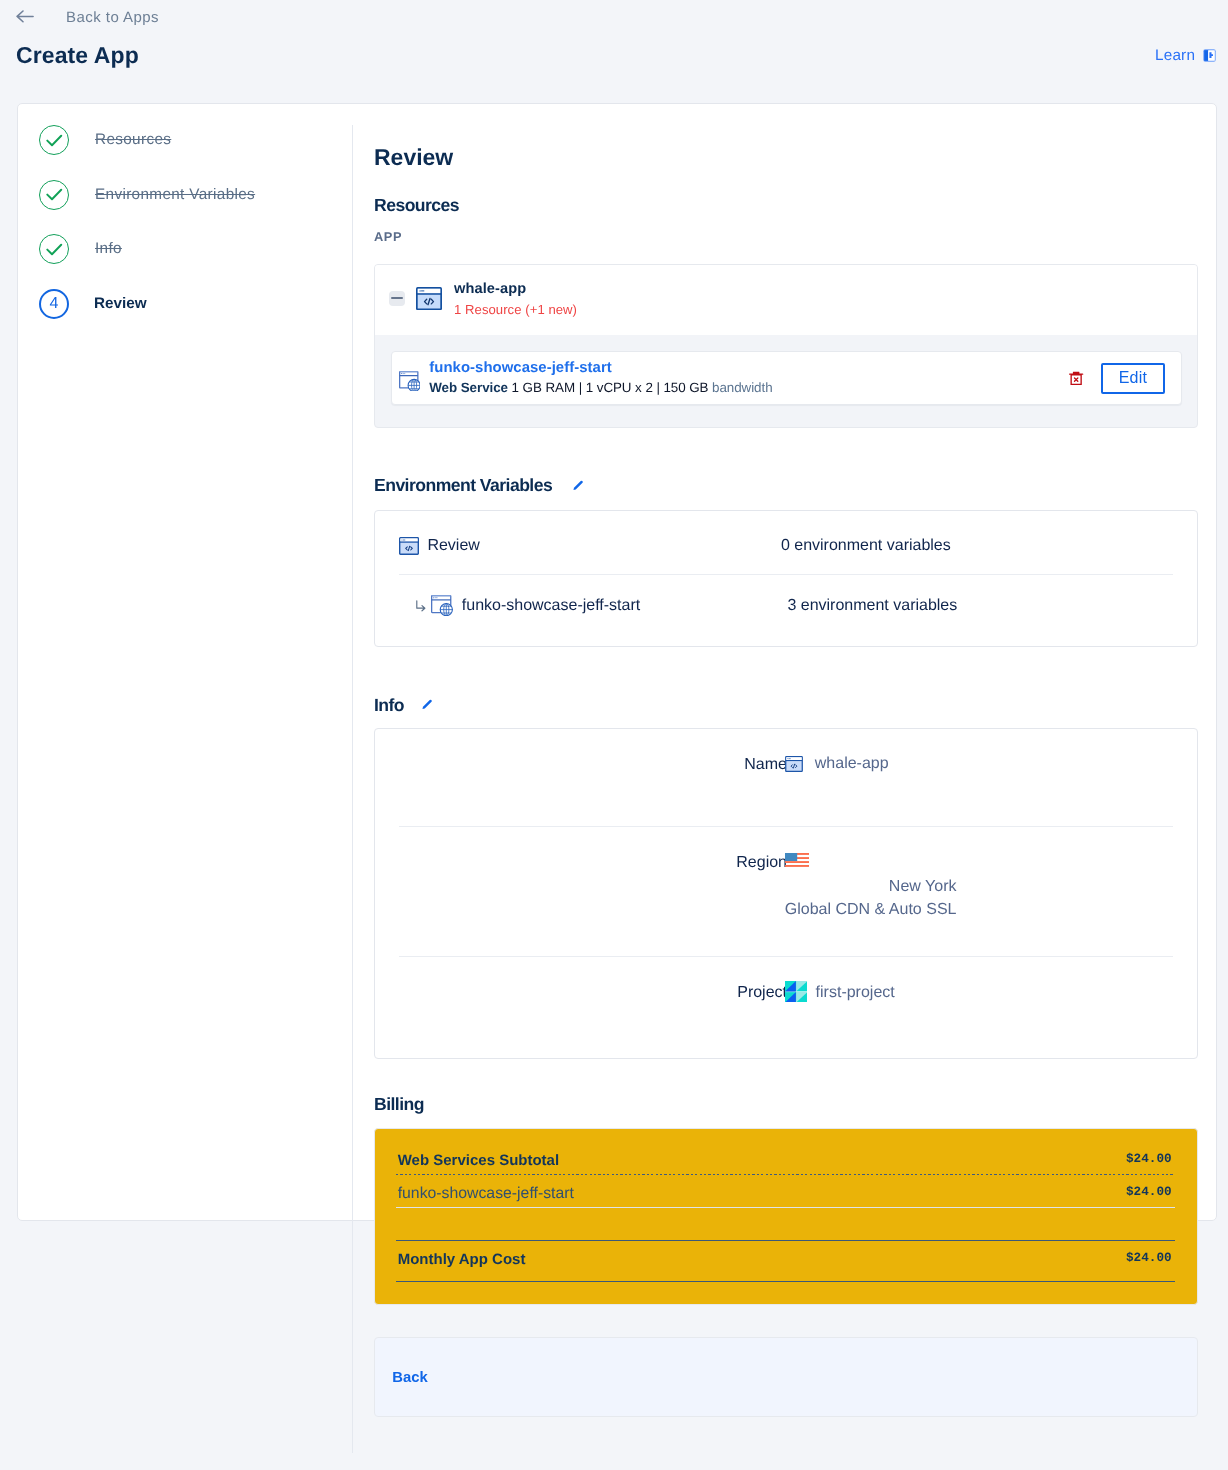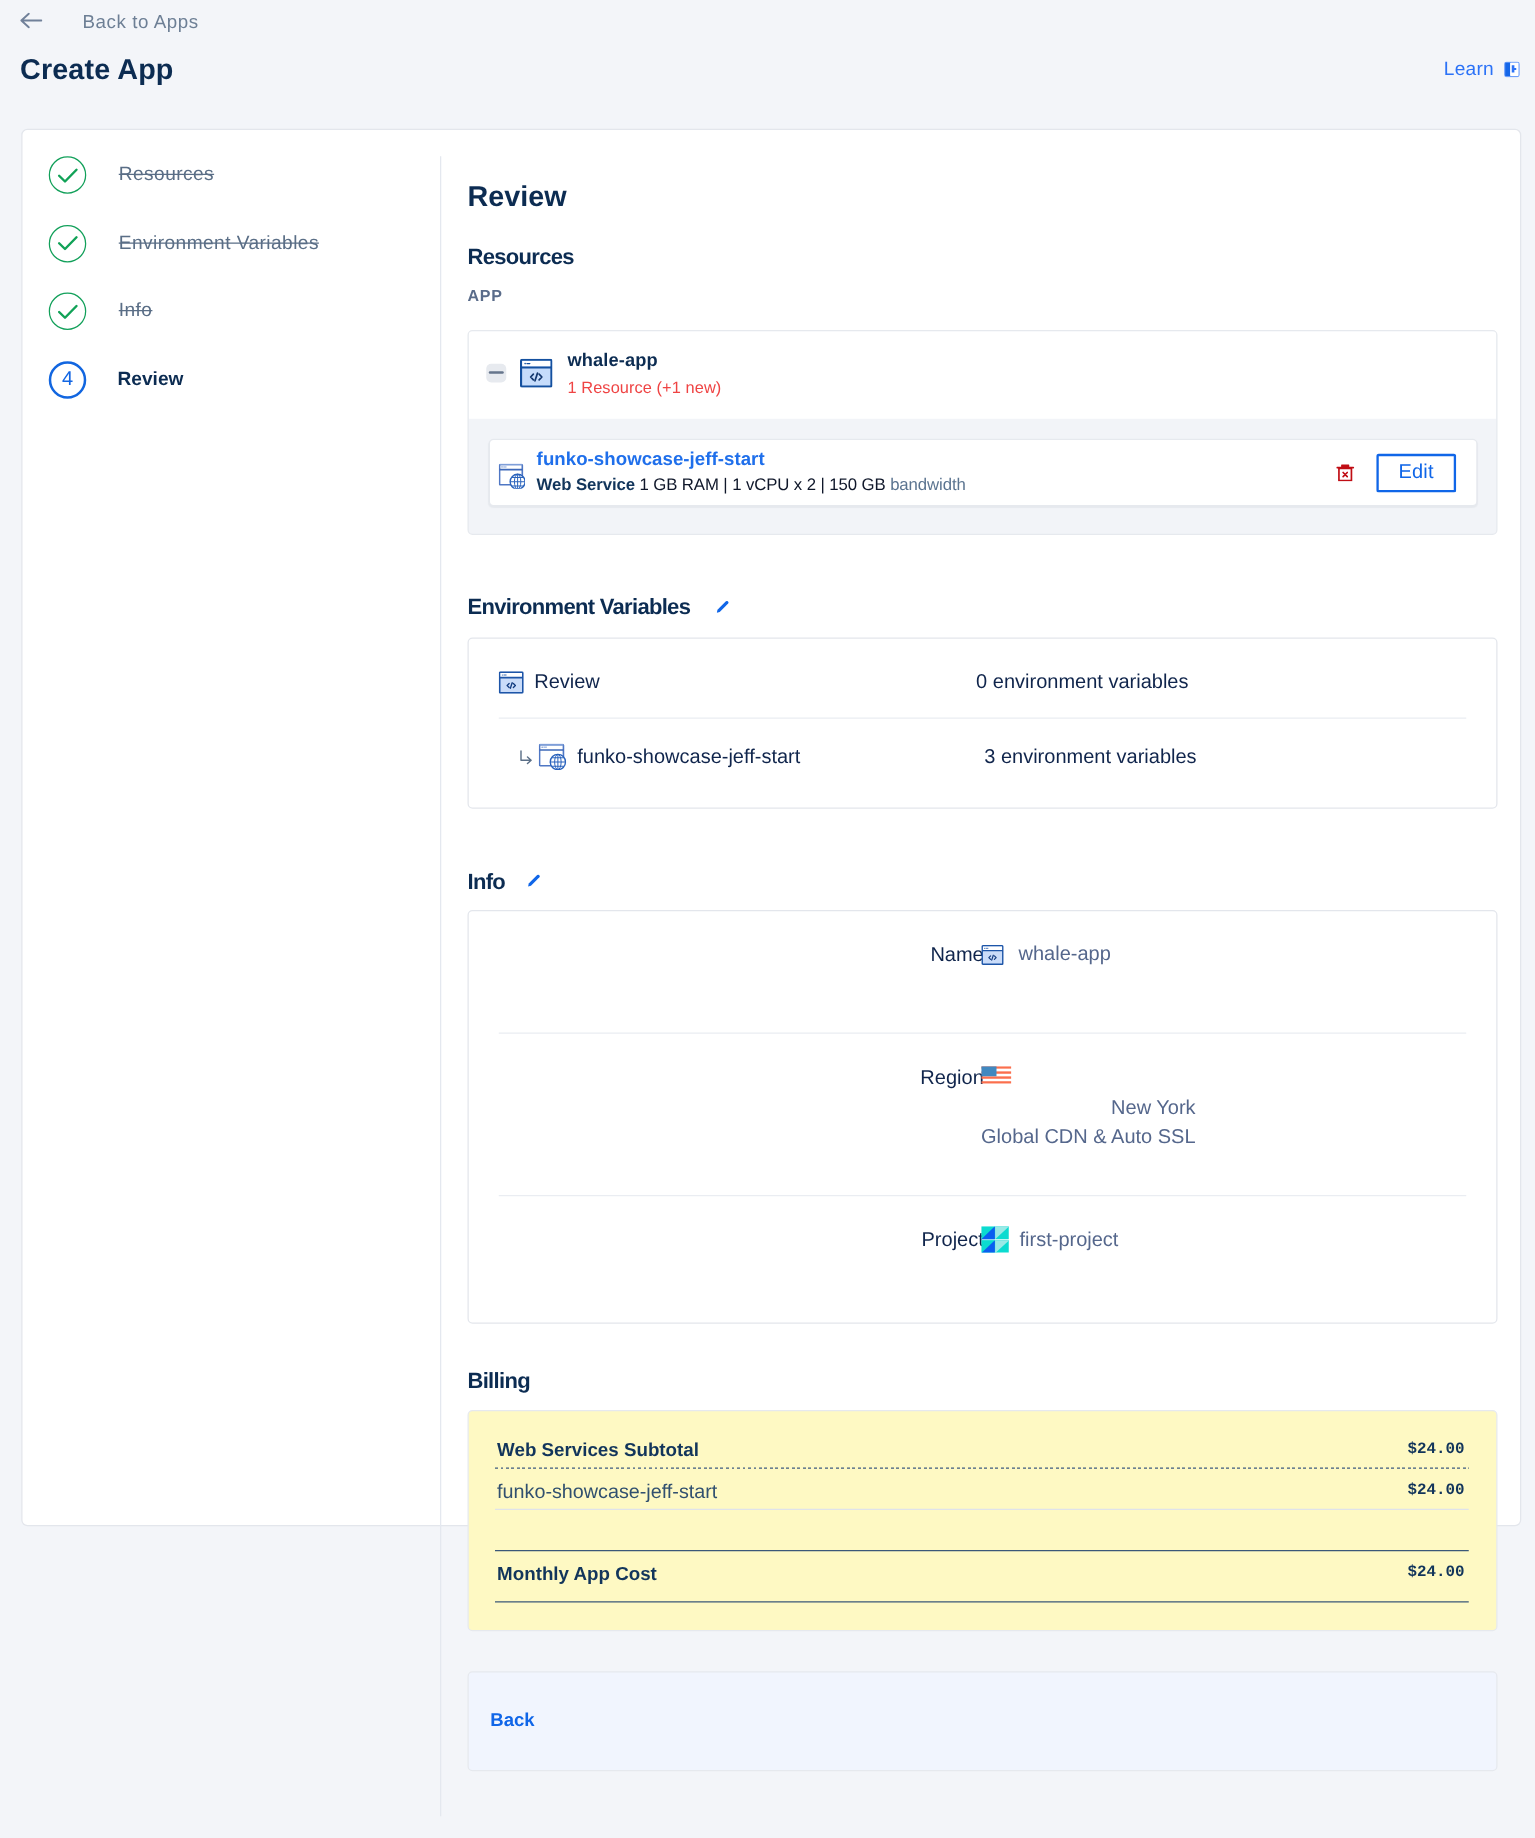--- a/index.html
+++ b/index.html
@@ -72,21 +72,21 @@
   .hr { height:1px; background:#eaedf2; margin:0 24px 0 24px; }
   .arrow-sub { width:9.6px; height:12px; display:block; margin-right:5.5px; }
 
   
   .info-row { position:relative; display:flex;text-align:right; }
   .info-label { font-size:16px; color:#10254c; padding-left:22px; padding-top:27px; width:412px; }
   .info-val { padding-top:27px; font-size:16px; color:#55678c; margin-left:-2.2px; }
   .info-val .line2 { color:#55678c; }
 
   
-  .bill { position:absolute; left:0; background:#fef9c3; border:1px solid #e6e9ee; border-radius:4px; }
+  .bill { position:absolute; left:0; background:#eab308; border:1px solid #e6e9ee; border-radius:4px; }
   .bill-row { position:absolute; left:22.7px; right:25.4px; height:20px; display:flex; align-items:flex-start; justify-content:space-between; }
   .bill-t { font-size:15px; font-weight:bold; color:#12355b; line-height:1; }
   .bill-t.norm { font-weight:normal; font-size:15.8px; color:#31506f; }
   .bill-amt { font-family:"Liberation Mono", monospace; font-size:12.7px; font-weight:bold; color:#12355b; line-height:1; }
   .rule { position:absolute; left:21.4px; right:22px; height:0; }
   .dotted { height:1.1px; background-image:repeating-linear-gradient(to right, #3d5a80 0 2.2px, transparent 2.2px 4.4px); }
   .thin { border-bottom:1.1px solid #dfe3ea; }
   .solid { border-bottom:1px solid #3b5878; }
 
   

